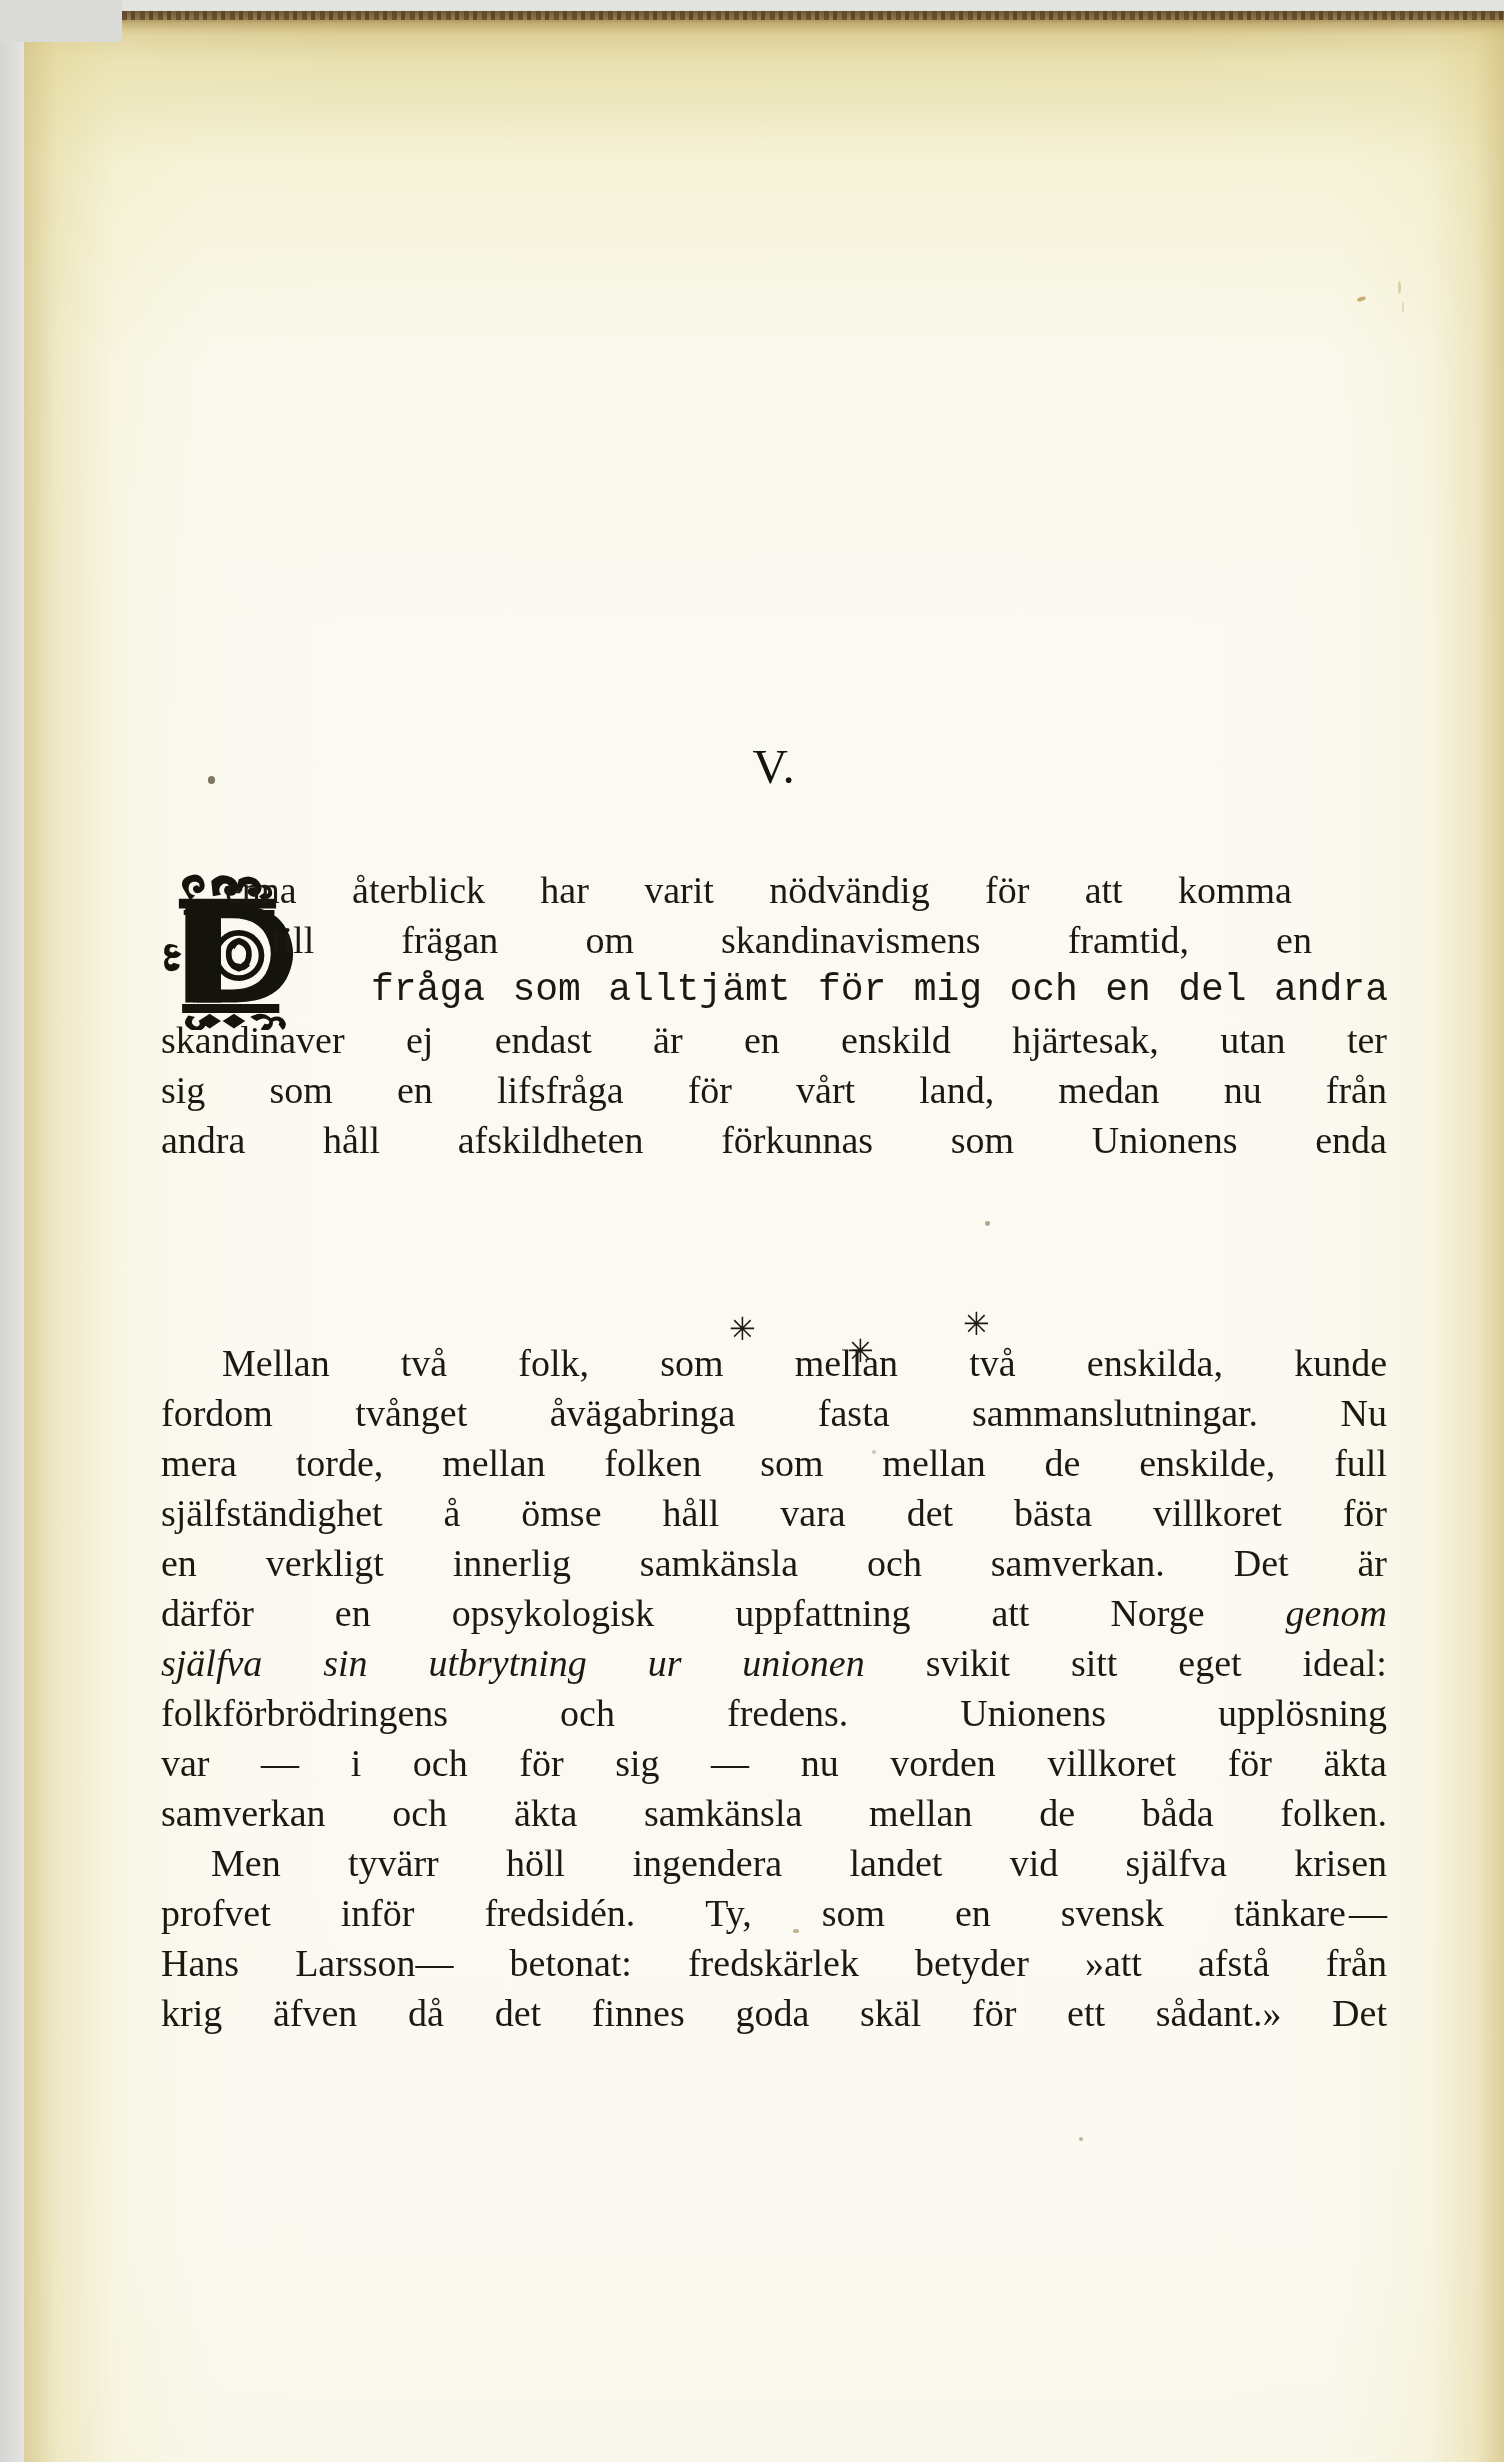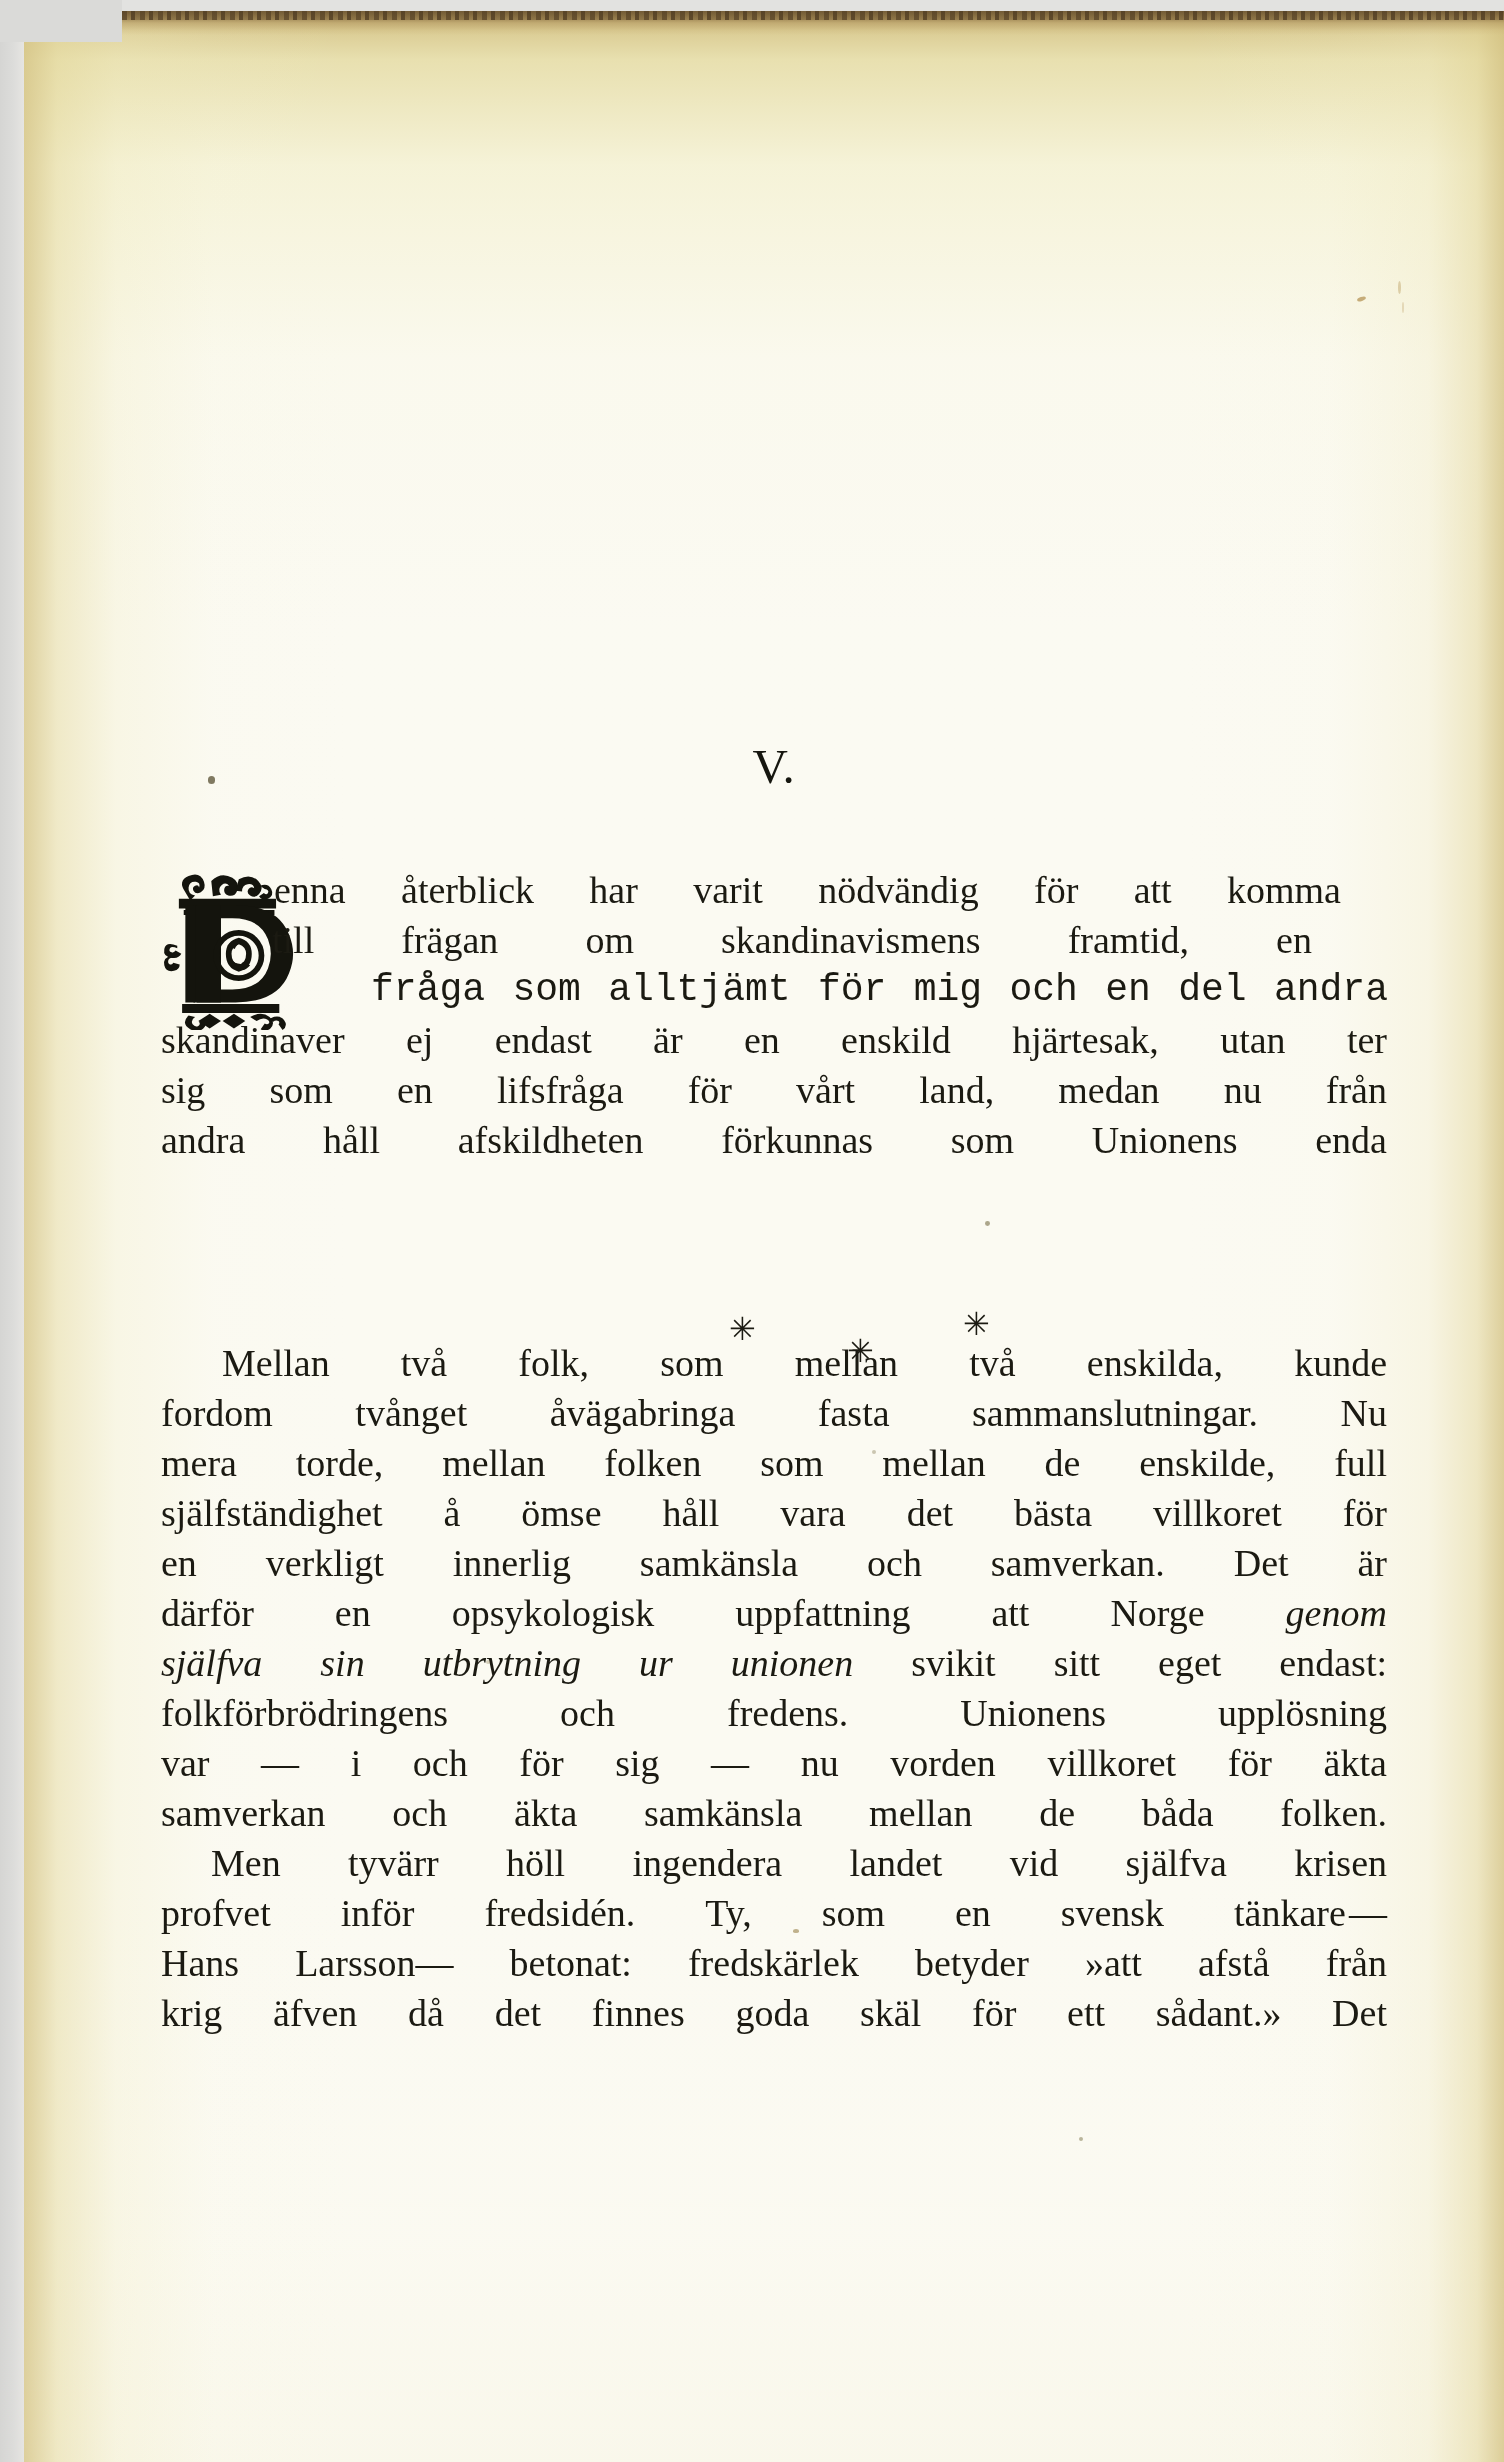--- a/index.html
+++ b/index.html
@@ -101,21 +101,21 @@
 
   
   .tline{display:block;white-space:nowrap;height:50px;}
   .tline.j{display:flex;justify-content:space-between;}
   .tline.j > span{white-space:pre;}
   .tline.indent{padding-left:61px;}
   .tline.indent2{padding-left:50px;}
   .it{font-style:italic;}
 
   
-  .dc-line{margin-left:113px;width:1067px;}
+  .dc-line{margin-left:64px;width:1067px;}
   .dc-line2{margin-left:111px;width:1040px;}
   .dc-line3{margin-left:210px;width:1017px;font-family:Liberation Mono, monospace;}
 
   
   #drop-cap{
     position:absolute;left:0px;top:857px;width:154px;height:162px;
     color:#14140d;
   }
   #drop-cap svg{display:block;}
 
@@ -328,21 +328,21 @@
         </span>
         <span class="tline j">
           <span class="it">själfva</span>
           <span class="it">sin</span>
           <span class="it">utbrytning</span>
           <span class="it">ur</span>
           <span class="it">unionen</span>
           <span>svikit</span>
           <span>sitt</span>
           <span>eget</span>
-          <span>endast:</span>
+          <span>ideal:</span>
         </span>
         <span class="tline j">
           <span>folkförbrödringens</span>
           <span>och</span>
           <span>fredens.</span>
           <span>Unionens</span>
           <span>upplösning</span>
         </span>
         <span class="tline j">
           <span>var</span>

